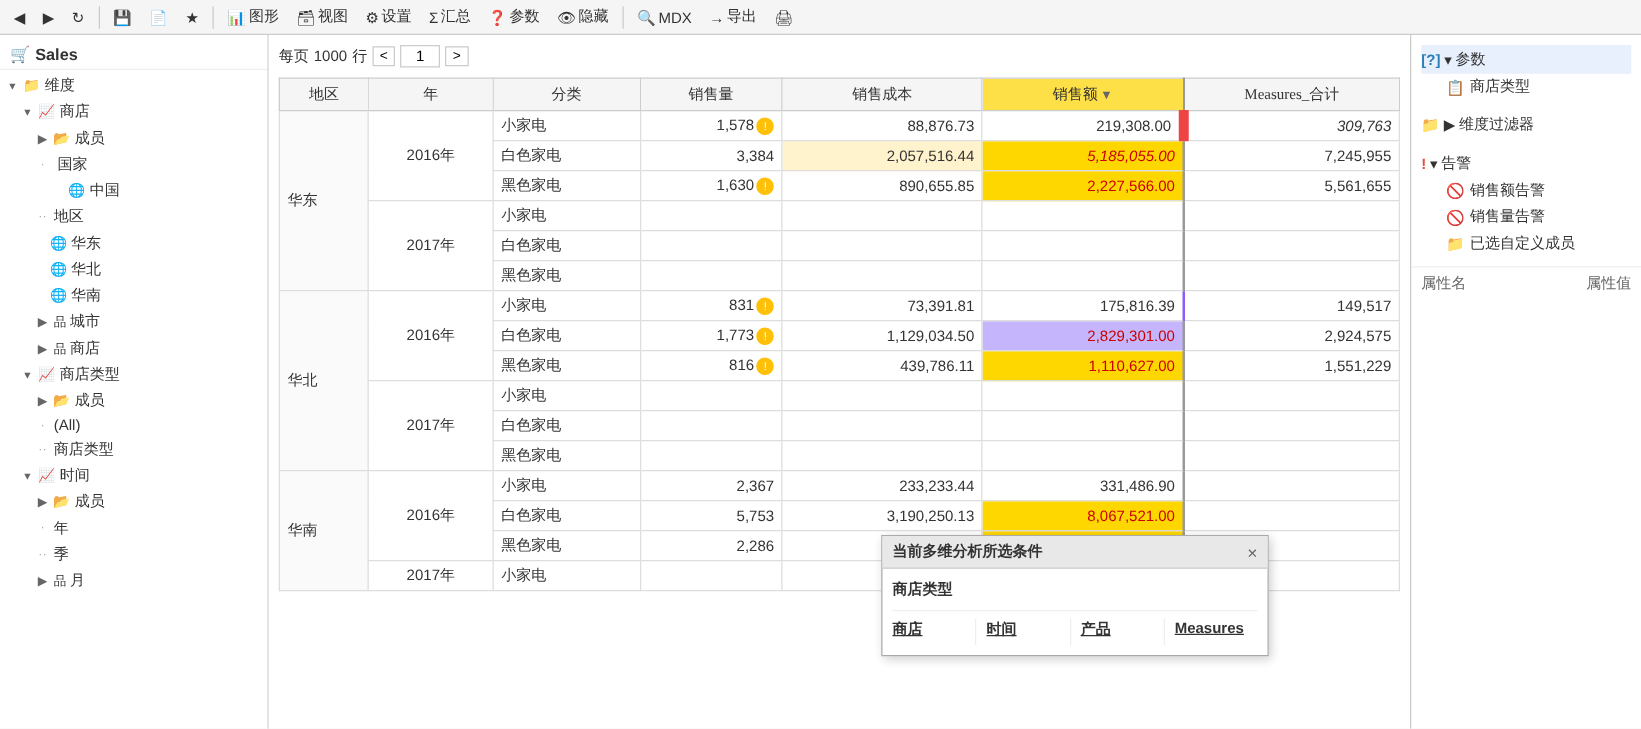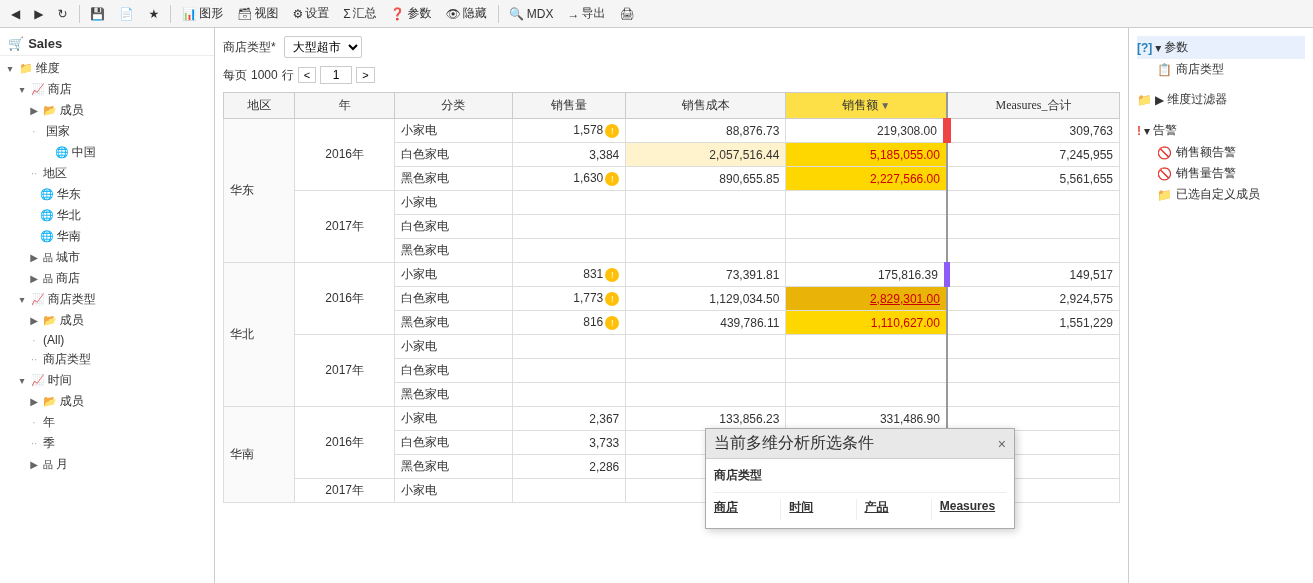--- a/index.html
+++ b/index.html
@@ -96,21 +96,21 @@
     
     #popup {
       position: absolute; left: 490px; top: 400px; width: 310px;
       background: #fff; border: 1px solid #aaa; box-shadow: 2px 2px 8px rgba(0,0,0,0.2);
       z-index: 10; font-size: 12px;
     }
     #popup-header {
       display: flex; align-items: center; justify-content: space-between;
       background: #e8e8e8; padding: 4px 8px; border-bottom: 1px solid #ccc;
     }
-    #popup-header span { font-weight: normal; font-size: 16px; text-align: center; }
+    #popup-header span { font-weight: bold; font-size: 12px; text-align: center; }
     #popup-close { cursor: pointer; font-size: 14px; color: #666; background: none; border: none; }
     #popup-body { padding: 8px; }
     #popup-type { font-weight: bold; margin-bottom: 8px; font-size: 12px; }
     #popup-cols {
       display: flex; gap: 8px; border-top: 1px solid #eee; padding-top: 6px;
     }
     .popup-col { flex: 1; font-size: 12px; color: #333; border-right: 1px solid #eee; padding-right: 6px; }
     .popup-col:last-child { border-right: none; }
     .popup-col-header { font-weight: bold; text-decoration: underline; margin-bottom: 4px; font-size: 12px; }
   </style>
@@ -268,28 +268,20 @@
     </div>
     <div class="tree-item indent2">
       <span class="tree-arrow">▶</span>
       <span class="tree-icon" style="font-size:10px;">品</span>
       <span class="tree-label">月</span>
     </div>
   </div>
 
   <div id="content">
 
-    <div id="filter-bar">
-      <label>商店类型*</label>
-      <select>
-        <option>大型超市</option>
-        <option>小型超市</option>
-        <option>便利店</option>
-      </select>
-    </div>
 
     <div id="page-bar">
       <label>每页</label>
       <span>1000</span>
       <label>行</label>
       <button>&lt;</button>
       <input type="text" value="1" style="width: 32px; text-align: center; font-size: 12px; border: 1px solid rgb(204, 204, 204);">
       <button>&gt;</button>
     </div>
 
@@ -307,27 +299,27 @@
       </thead>
       <tbody>
 
         <tr>
           <td rowspan="6" class="left-align row-span-label">华东</td>
           <td rowspan="3">2016年</td>
           <td class="left-align">小家电</td>
           <td class="right-align">1,578<span class="warn-icon">!</span></td>
           <td class="right-align">88,876.73</td>
           <td class="right-align">219,308.00</td>
-          <td class="right-align" style="border-left:8px solid #ef4444;">309,763</td>
+          <td class="right-align" style="border-left:8px solid #ef4444;font-style:italic;">309,763</td>
         </tr>
         <tr>
           <td class="left-align">白色家电</td>
           <td class="right-align">3,384</td>
           <td class="right-align highlight-orange">2,057,516.44</td>
-          <td class="right-align" style="background:#ffd700;color:#cc0000;">5,185,055.00</td>
+          <td class="right-align" style="background:#ffd700;color:#cc0000;font-style:italic;">5,185,055.00</td>
           <td class="right-align" style="border-left:2px solid #999;">7,245,955</td>
         </tr>
         <tr>
           <td class="left-align">黑色家电</td>
           <td class="right-align">1,630<span class="warn-icon">!</span></td>
           <td class="right-align">890,655.85</td>
           <td class="right-align" style="background:#ffd700;color:#cc0000;">2,227,566.00</td>
           <td class="right-align" style="border-left:2px solid #999;">5,561,655</td>
         </tr>
 
@@ -354,27 +346,27 @@
           <td style="border-left:2px solid #999;"></td>
         </tr>
 
         <tr>
           <td rowspan="6" class="left-align row-span-label">华北</td>
           <td rowspan="3">2016年</td>
           <td class="left-align">小家电</td>
           <td class="right-align">831<span class="warn-icon">!</span></td>
           <td class="right-align">73,391.81</td>
           <td class="right-align">175,816.39</td>
-          <td class="right-align" style="border-left:6px solid #8b5cf6;">149,517</td>
+          <td class="right-align" style="border-left:2px solid #8b5cf6;">149,517</td>
         </tr>
         <tr>
           <td class="left-align">白色家电</td>
           <td class="right-align">1,773<span class="warn-icon">!</span></td>
           <td class="right-align">1,129,034.50</td>
-          <td class="right-align" style="background:#eab308;color:#cc0000;text-decoration:underline;">2,829,301.00</td>
+          <td class="right-align" style="background:#c4b5fd;color:#cc0000;">2,829,301.00</td>
           <td class="right-align" style="border-left:2px solid #999;">2,924,575</td>
         </tr>
         <tr>
           <td class="left-align">黑色家电</td>
           <td class="right-align">816<span class="warn-icon">!</span></td>
           <td class="right-align">439,786.11</td>
           <td class="right-align" style="background:#ffd700;color:#cc0000;">1,110,627.00</td>
           <td class="right-align" style="border-left:2px solid #999;">1,551,229</td>
         </tr>
 
@@ -399,27 +391,27 @@
           <td></td>
           <td></td>
           <td style="border-left:2px solid #999;"></td>
         </tr>
 
         <tr>
           <td rowspan="4" class="left-align row-span-label">华南</td>
           <td rowspan="3">2016年</td>
           <td class="left-align">小家电</td>
           <td class="right-align">2,367</td>
-          <td class="right-align">133,856.23</td>
+          <td class="right-align">233,233.44</td>
           <td class="right-align">331,486.90</td>
           <td style="border-left:2px solid #999;"></td>
         </tr>
         <tr>
           <td class="left-align">白色家电</td>
-          <td class="right-align">3,733</td>
+          <td class="right-align">5,753</td>
           <td class="right-align">3,190,250.13</td>
           <td class="right-align" style="background:#ffd700;color:#cc0000;">8,067,521.00</td>
           <td style="border-left:2px solid #999;"></td>
         </tr>
         <tr>
           <td class="left-align">黑色家电</td>
           <td class="right-align">2,286</td>
           <td class="right-align">1,308,258.88</td>
           <td class="right-align" style="background:#ffd700;color:#cc0000;">3,267,292.00</td>
           <td style="border-left:2px solid #999;"></td>
@@ -496,14 +488,19 @@
       <div class="rp-item">
         <span style="color:#e74c3c;">🚫</span>
         <span>销售量告警</span>
       </div>
       <div class="rp-item">
         <span>📁</span>
         <span>已选自定义成员</span>
       </div>
     </div>
 
+    <div class="rp-attrs">
+      <span>属性名</span>
+      <span style="flex:1"></span>
+      <span>属性值</span>
+    </div>
   </div>
 </div>
 
 </body></html>

